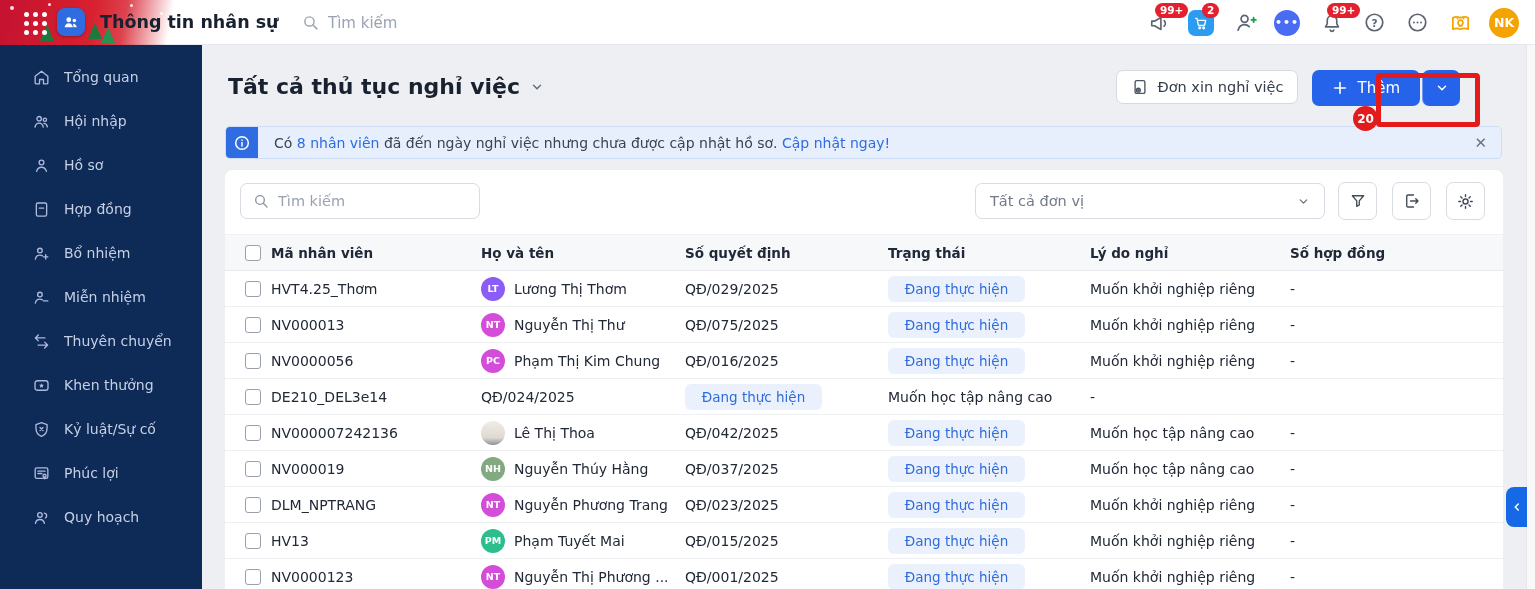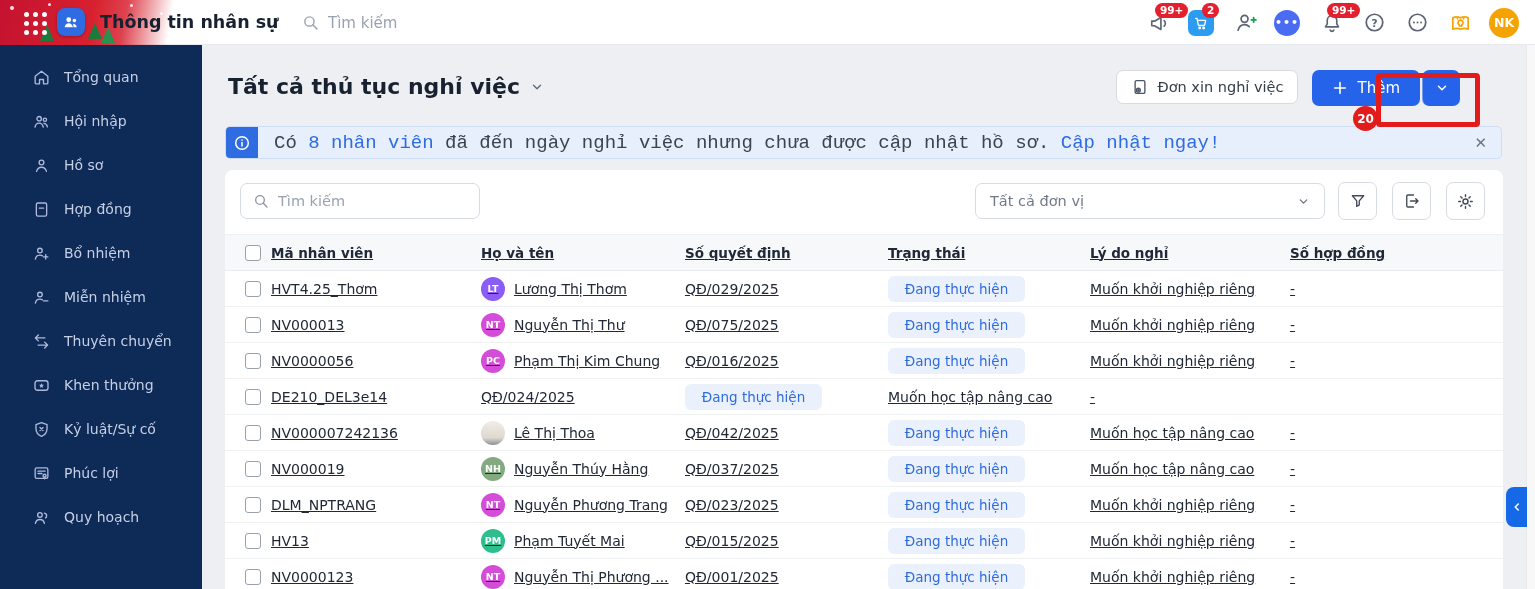--- a/index.html
+++ b/index.html
@@ -50,36 +50,36 @@
   .btn-primary-caret { height:36px; width:38px; background:#2563eb; border:none; border-left:1px solid rgba(255,255,255,.35); border-radius:7px; display:flex; align-items:center; justify-content:center; color:#fff; cursor:pointer; }
   .split { display:flex; gap:2px; }
 
   
   .annotation-box { position:absolute; left:1151px; top:13px; width:104px; height:54px; border:5px solid #e31b1b; border-radius:4px; z-index:40; pointer-events:none; }
   .annotation-badge { position:absolute; left:1128px; top:2px; width:25px; height:25px; border-radius:50%; background:#e31b1b; color:#fff; font-size:12px; font-weight:700; display:flex; align-items:center; justify-content:center; z-index:41;margin-top:44px; }
 
   
   .banner { position:absolute; left:23px; top:81px; width:1277px; height:33px; background:#e7effc; border:1px solid #cdddf6; border-radius:5px; display:flex; align-items:center; overflow:hidden; }
   .banner-iconblock { width:33px; height:33px; background:#2f6ce2; flex:0 0 33px; display:flex; align-items:center; justify-content:center; margin:-1px 0 -1px -1px; }
-  .banner-text { margin-left:16px; font-size:19px; color:#3b4350;font-family:Liberation Mono, monospace; }
+  .banner-text { margin-left:16px; font-size:14px; color:#3b4350; }
   .banner-text a { color:#2e6be0; text-decoration:none; cursor:pointer; }
   .banner-close { margin-left:auto; margin-right:14px; color:#6b7280; font-size:15px; cursor:pointer; }
 
   
   .panel { position:absolute; left:23px; top:125px; width:1278px; height:419px; background:#fff; border-radius:8px 8px 0 0; }
   .filter-row { position:relative; height:64px; }
   .input-search { position:absolute; left:15px; top:13px; width:240px; height:36px; border:1px solid #d7dbe2; border-radius:7px; display:flex; align-items:center; gap:9px; padding:0 12px; color:#8d95a3; background:#fff; }
   .input-search input { border:none; outline:none; font-size:14.5px; width:170px; background:transparent; font-family:inherit; color:#333; }
   .input-search input::placeholder { color:#9aa2b1; }
   .select-box { position:absolute; left:750px; top:13px; width:350px; height:36px; border:1px solid #d7dbe2; border-radius:7px; display:flex; align-items:center; padding:0 14px; font-size:14.5px; color:#707a88; cursor:pointer; background:#fff; }
   .select-box .caret { margin-left:auto; color:#6b7280; }
   .sq-btn { position:absolute; top:12px; width:39px; height:38px; border:1px solid #d7dbe2; border-radius:7px; background:#fff; display:flex; align-items:center; justify-content:center; color:#414b59; cursor:pointer; }
 
   
-  .thead, .trow { display:grid; grid-template-columns:26px 210px 204px 203px 202px 200px 1fr; align-items:center; padding-left:20px;text-decoration:underline; }
+  .thead, .trow { display:grid; grid-template-columns:26px 210px 204px 203px 202px 200px 1fr; align-items:center; padding-left:20px; }
   .thead { height:37px; background:#f7f8fa; border-top:1px solid #eef0f3; border-bottom:1px solid #e8eaee; font-size:13.5px; font-weight:700; color:#202938; }
   .trow { height:36px; border-bottom:1px solid #eef0f2; font-size:14px; color:#212936; background:#fff; }
   .cbx { width:16px; height:16px; border:1.6px solid #99a1ad; border-radius:3px; background:#fff; cursor:pointer; }
   .name-cell { display:flex; align-items:center; gap:9px; }
   .avt { width:24px; height:24px; border-radius:50%; color:#fff; font-size:9.5px; font-weight:700; display:flex; align-items:center; justify-content:center; flex:0 0 24px; }
   .avt.photo { background:linear-gradient(180deg,#f0ede7 0%,#ded9d0 70%,#8a8f94 100%); }
   .status-badge { display:inline-block; width:137px; text-align:center; padding:5px 0; background:#eaf1fc; color:#2f6bdd; font-size:13.5px; border-radius:6px; }
   .page-scroll { position:absolute; right:0; top:45px; width:9px; height:544px; background:#f8f8f9; border-left:1px solid #e9e9ec; z-index:25; }
   .collapse-tab { position:absolute; right:8px; top:487px; width:21px; height:40px; background:#1569e6; border-radius:8px 0 0 8px; display:flex; align-items:center; justify-content:center; color:#fff; font-size:13px; font-weight:700; cursor:pointer; z-index:26; }
 </style>

